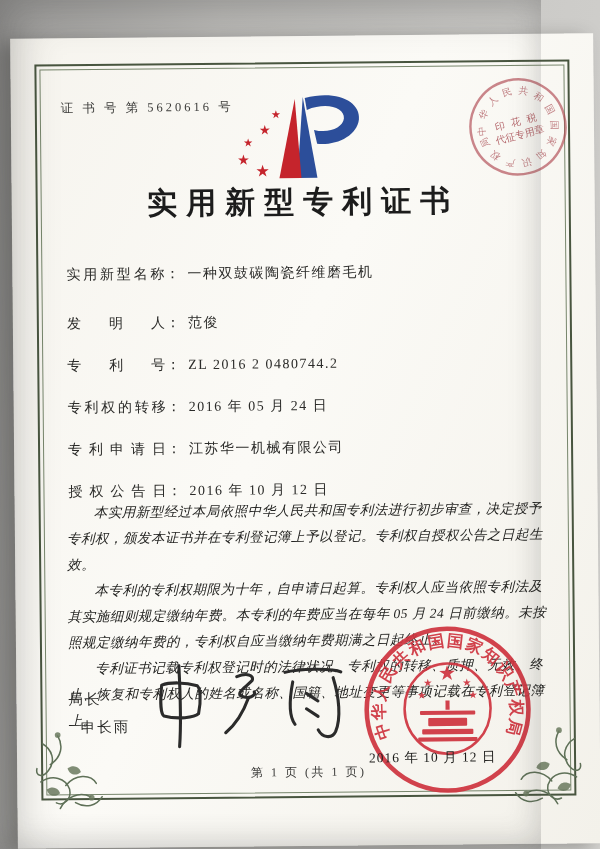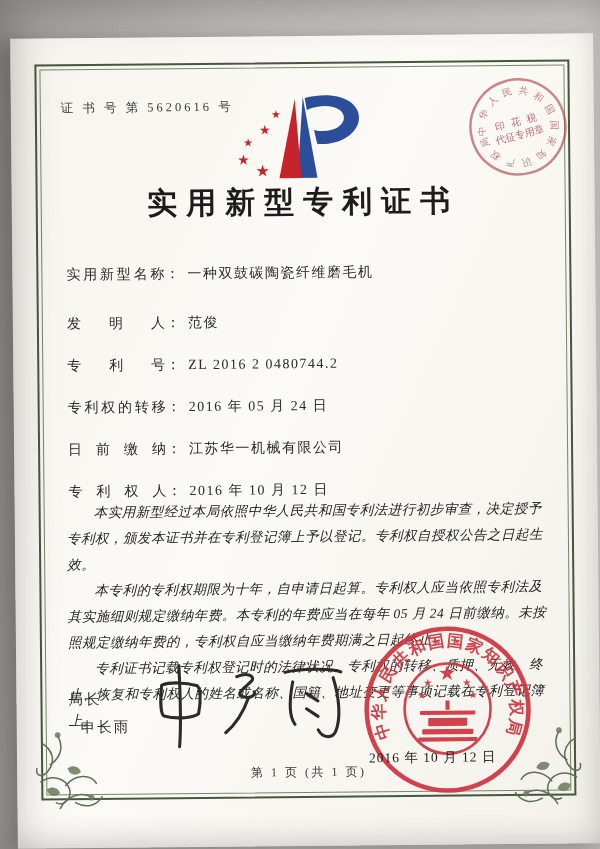--- a/index.html
+++ b/index.html
@@ -1,21 +1,21 @@
 <!DOCTYPE html>
 <html><head>
 <meta charset="utf-8">
 <style>
   html,body{margin:0;padding:0;}
   body{
     width:600px;height:849px;overflow:hidden;
     background:linear-gradient(100deg,#9e9d9b 0%,#bbbab7 30%,#c9c8c5 60%,#d3d2cf 100%);
     font-family:"Liberation Serif","DejaVu Serif",serif;
   }
-  .photo{position:relative;width:600px;height:849px;}
+  .photo{position:relative;width:541px;height:849px;}
   .photo::after{content:"";position:absolute;inset:0;pointer-events:none;
     box-shadow:inset 18px 10px 40px rgba(60,60,58,.25), inset -4px -6px 30px rgba(90,90,88,.18);}
   .sheet{
     position:absolute;left:14px;top:36px;width:583px;height:810px;
     background:linear-gradient(115deg,#f6f4ee 0%,#fbfaf6 45%,#f3f1ea 100%);
     transform:rotate(-0.55deg);transform-origin:50% 50%;
     box-shadow:-10px 4px 18px rgba(40,40,38,.35);
   }
   .frame{position:absolute;left:24px;top:26px;right:24px;bottom:48px;
     border:2px solid #48553f;}
@@ -129,24 +129,24 @@
     <div class="field" style="top:277px">
       <span class="flabel">发明人</span><span class="fcolon">：</span><span class="fvalue">范俊</span>
     </div>
     <div class="field" style="top:319px">
       <span class="flabel">专利号</span><span class="fcolon">：</span><span class="fvalue">ZL 2016 2 0480744.2</span>
     </div>
     <div class="field" style="top:361px">
       <span class="flabel">专利权的转移</span><span class="fcolon">：</span><span class="fvalue">2016 年 05 月 24 日</span>
     </div>
     <div class="field" style="top:403px">
-      <span class="flabel">日前缴纳</span><span class="fcolon">：</span><span class="fvalue">江苏华一机械有限公司</span>
+      <span class="flabel">专利申请日</span><span class="fcolon">：</span><span class="fvalue">江苏华一机械有限公司</span>
     </div>
     <div class="field" style="top:445px">
-      <span class="flabel">专利权人</span><span class="fcolon">：</span><span class="fvalue">2016 年 10 月 12 日</span>
+      <span class="flabel">授权公告日</span><span class="fcolon">：</span><span class="fvalue">2016 年 10 月 12 日</span>
     </div>
 
     <div class="bodytext">
       <p>本实用新型经过本局依照中华人民共和国专利法进行初步审查，决定授予专利权，颁发本证书并在专利登记簿上予以登记。专利权自授权公告之日起生效。</p>
       <p>本专利的专利权期限为十年，自申请日起算。专利权人应当依照专利法及其实施细则规定缴纳年费。本专利的年费应当在每年 05 月 24 日前缴纳。未按照规定缴纳年费的，专利权自应当缴纳年费期满之日起终止。</p>
       <p>专利证书记载专利权登记时的法律状况。专利权的转移、质押、无效、终止、恢复和专利权人的姓名或名称、国籍、地址变更等事项记载在专利登记簿上。</p>
     </div>
 
     <div class="signoff-title">局长</div>
     <div class="signoff-name">申长雨</div>

